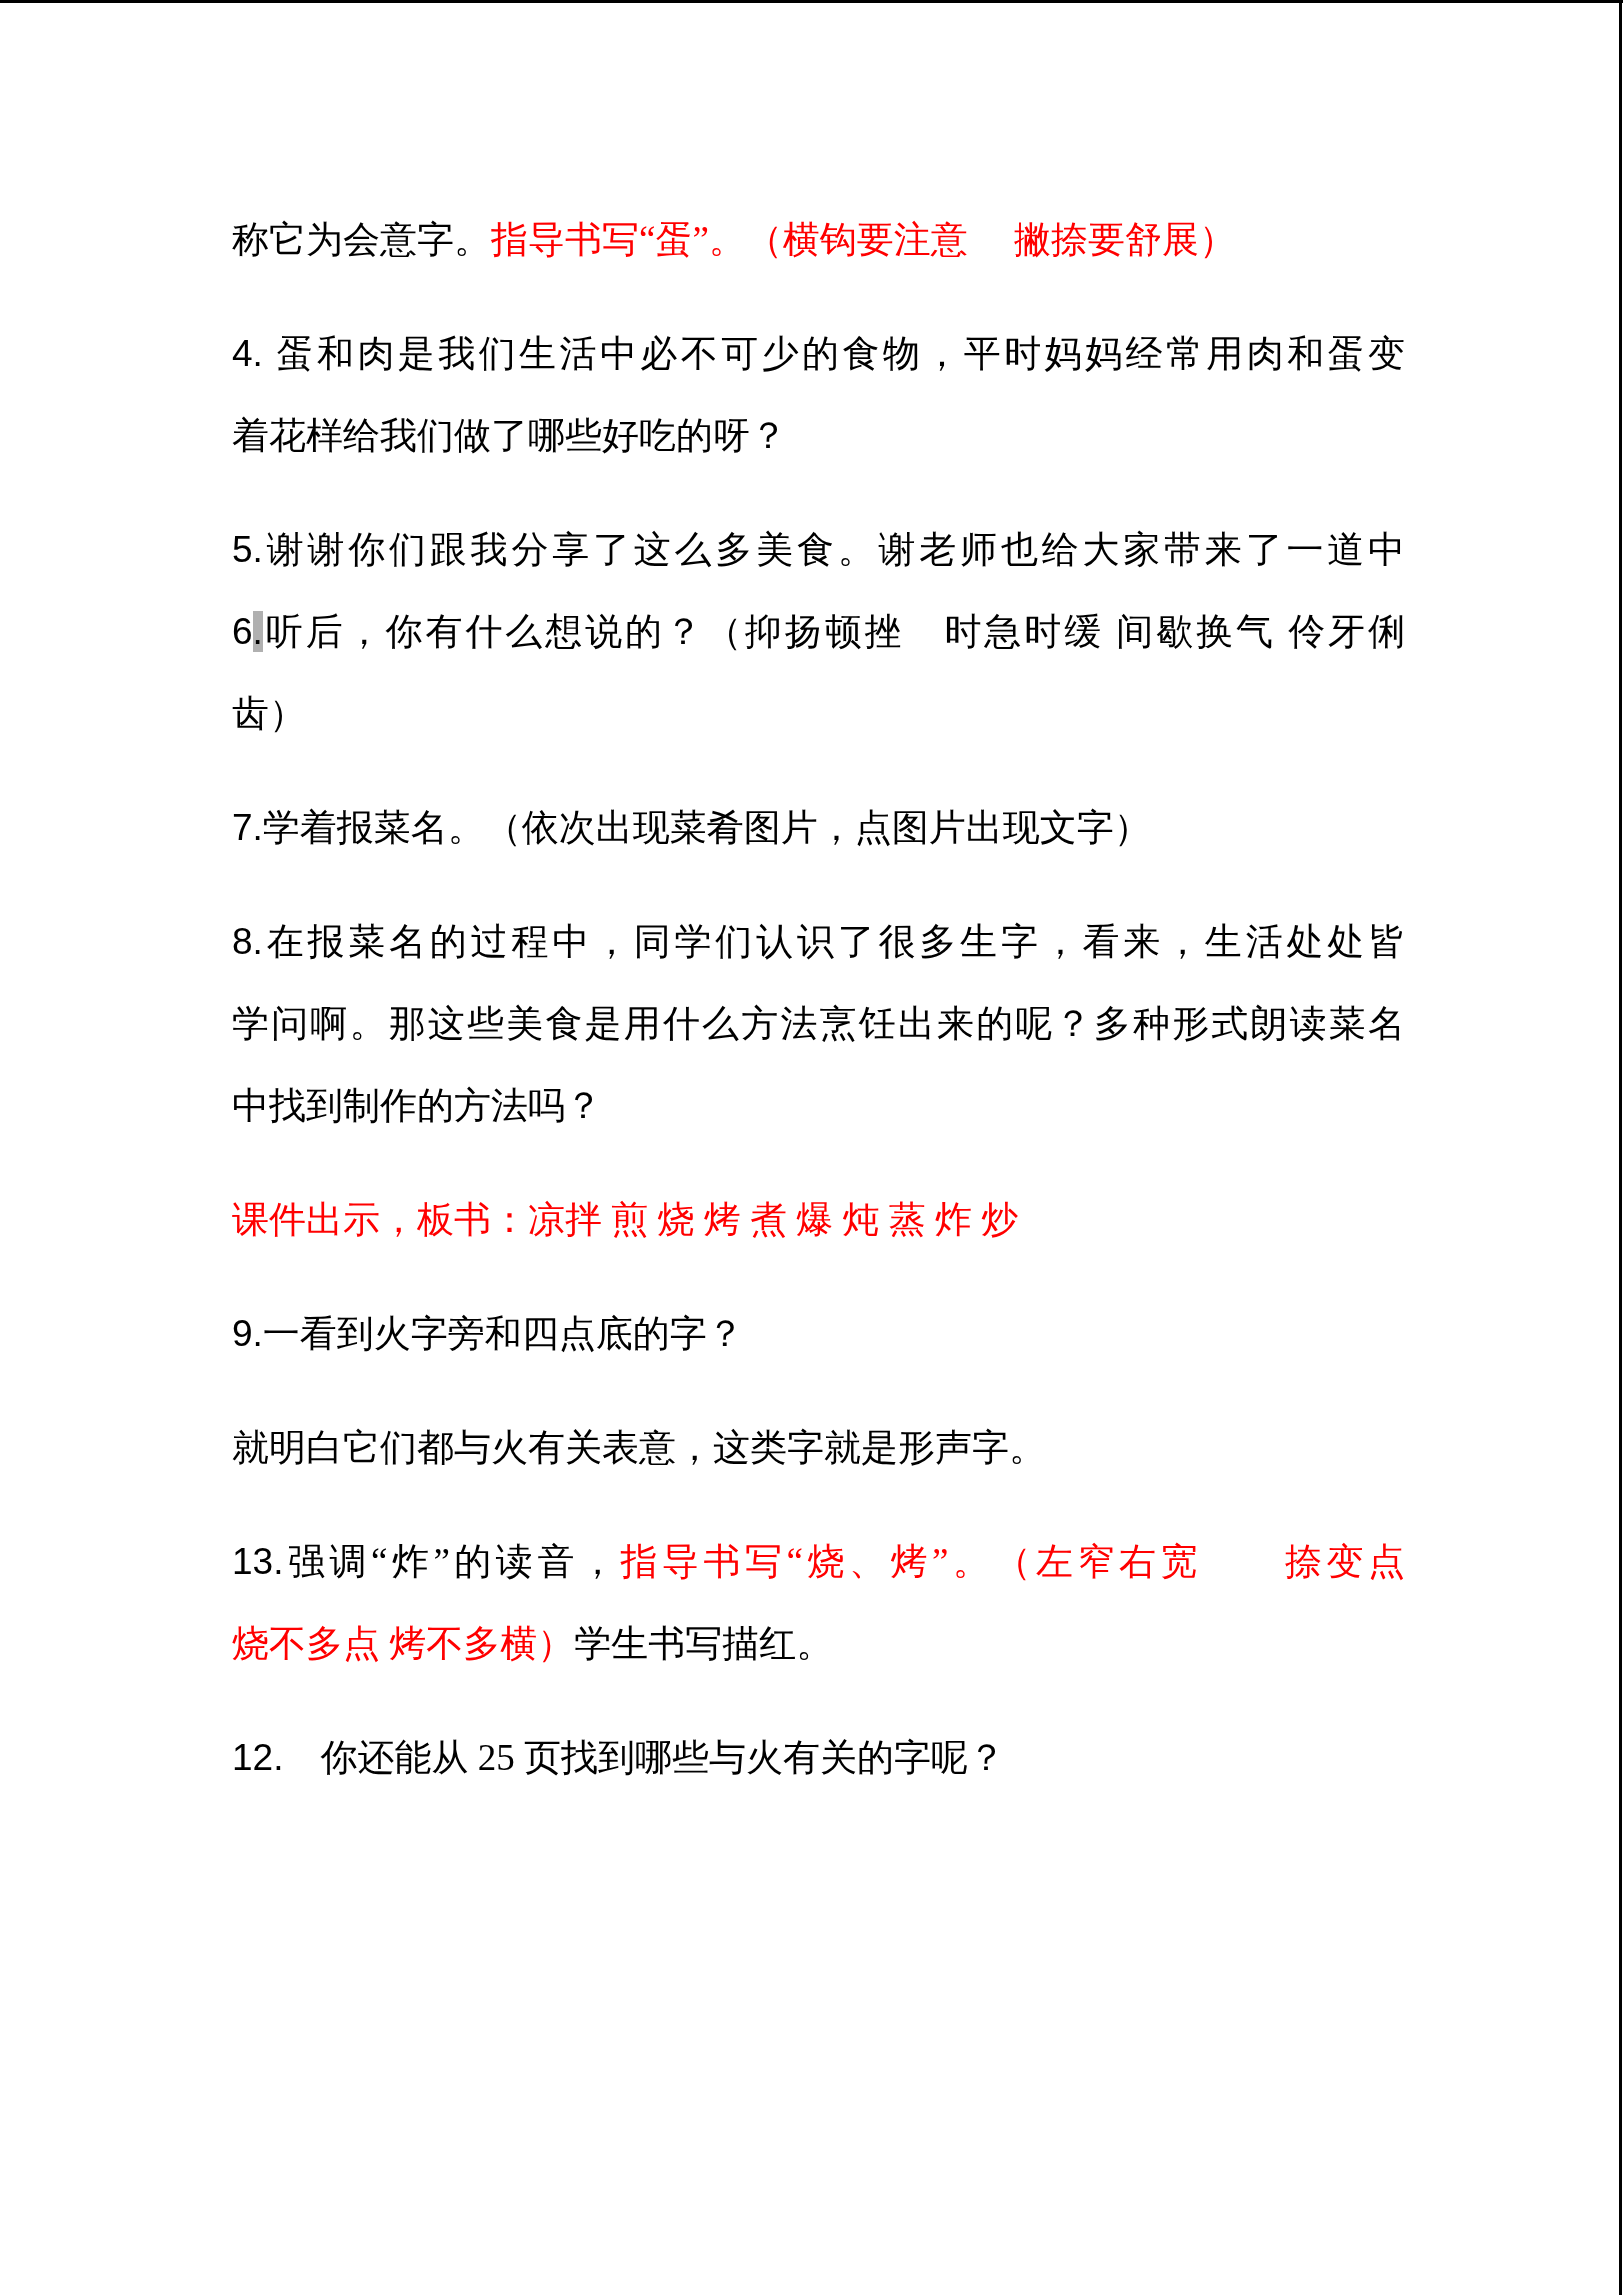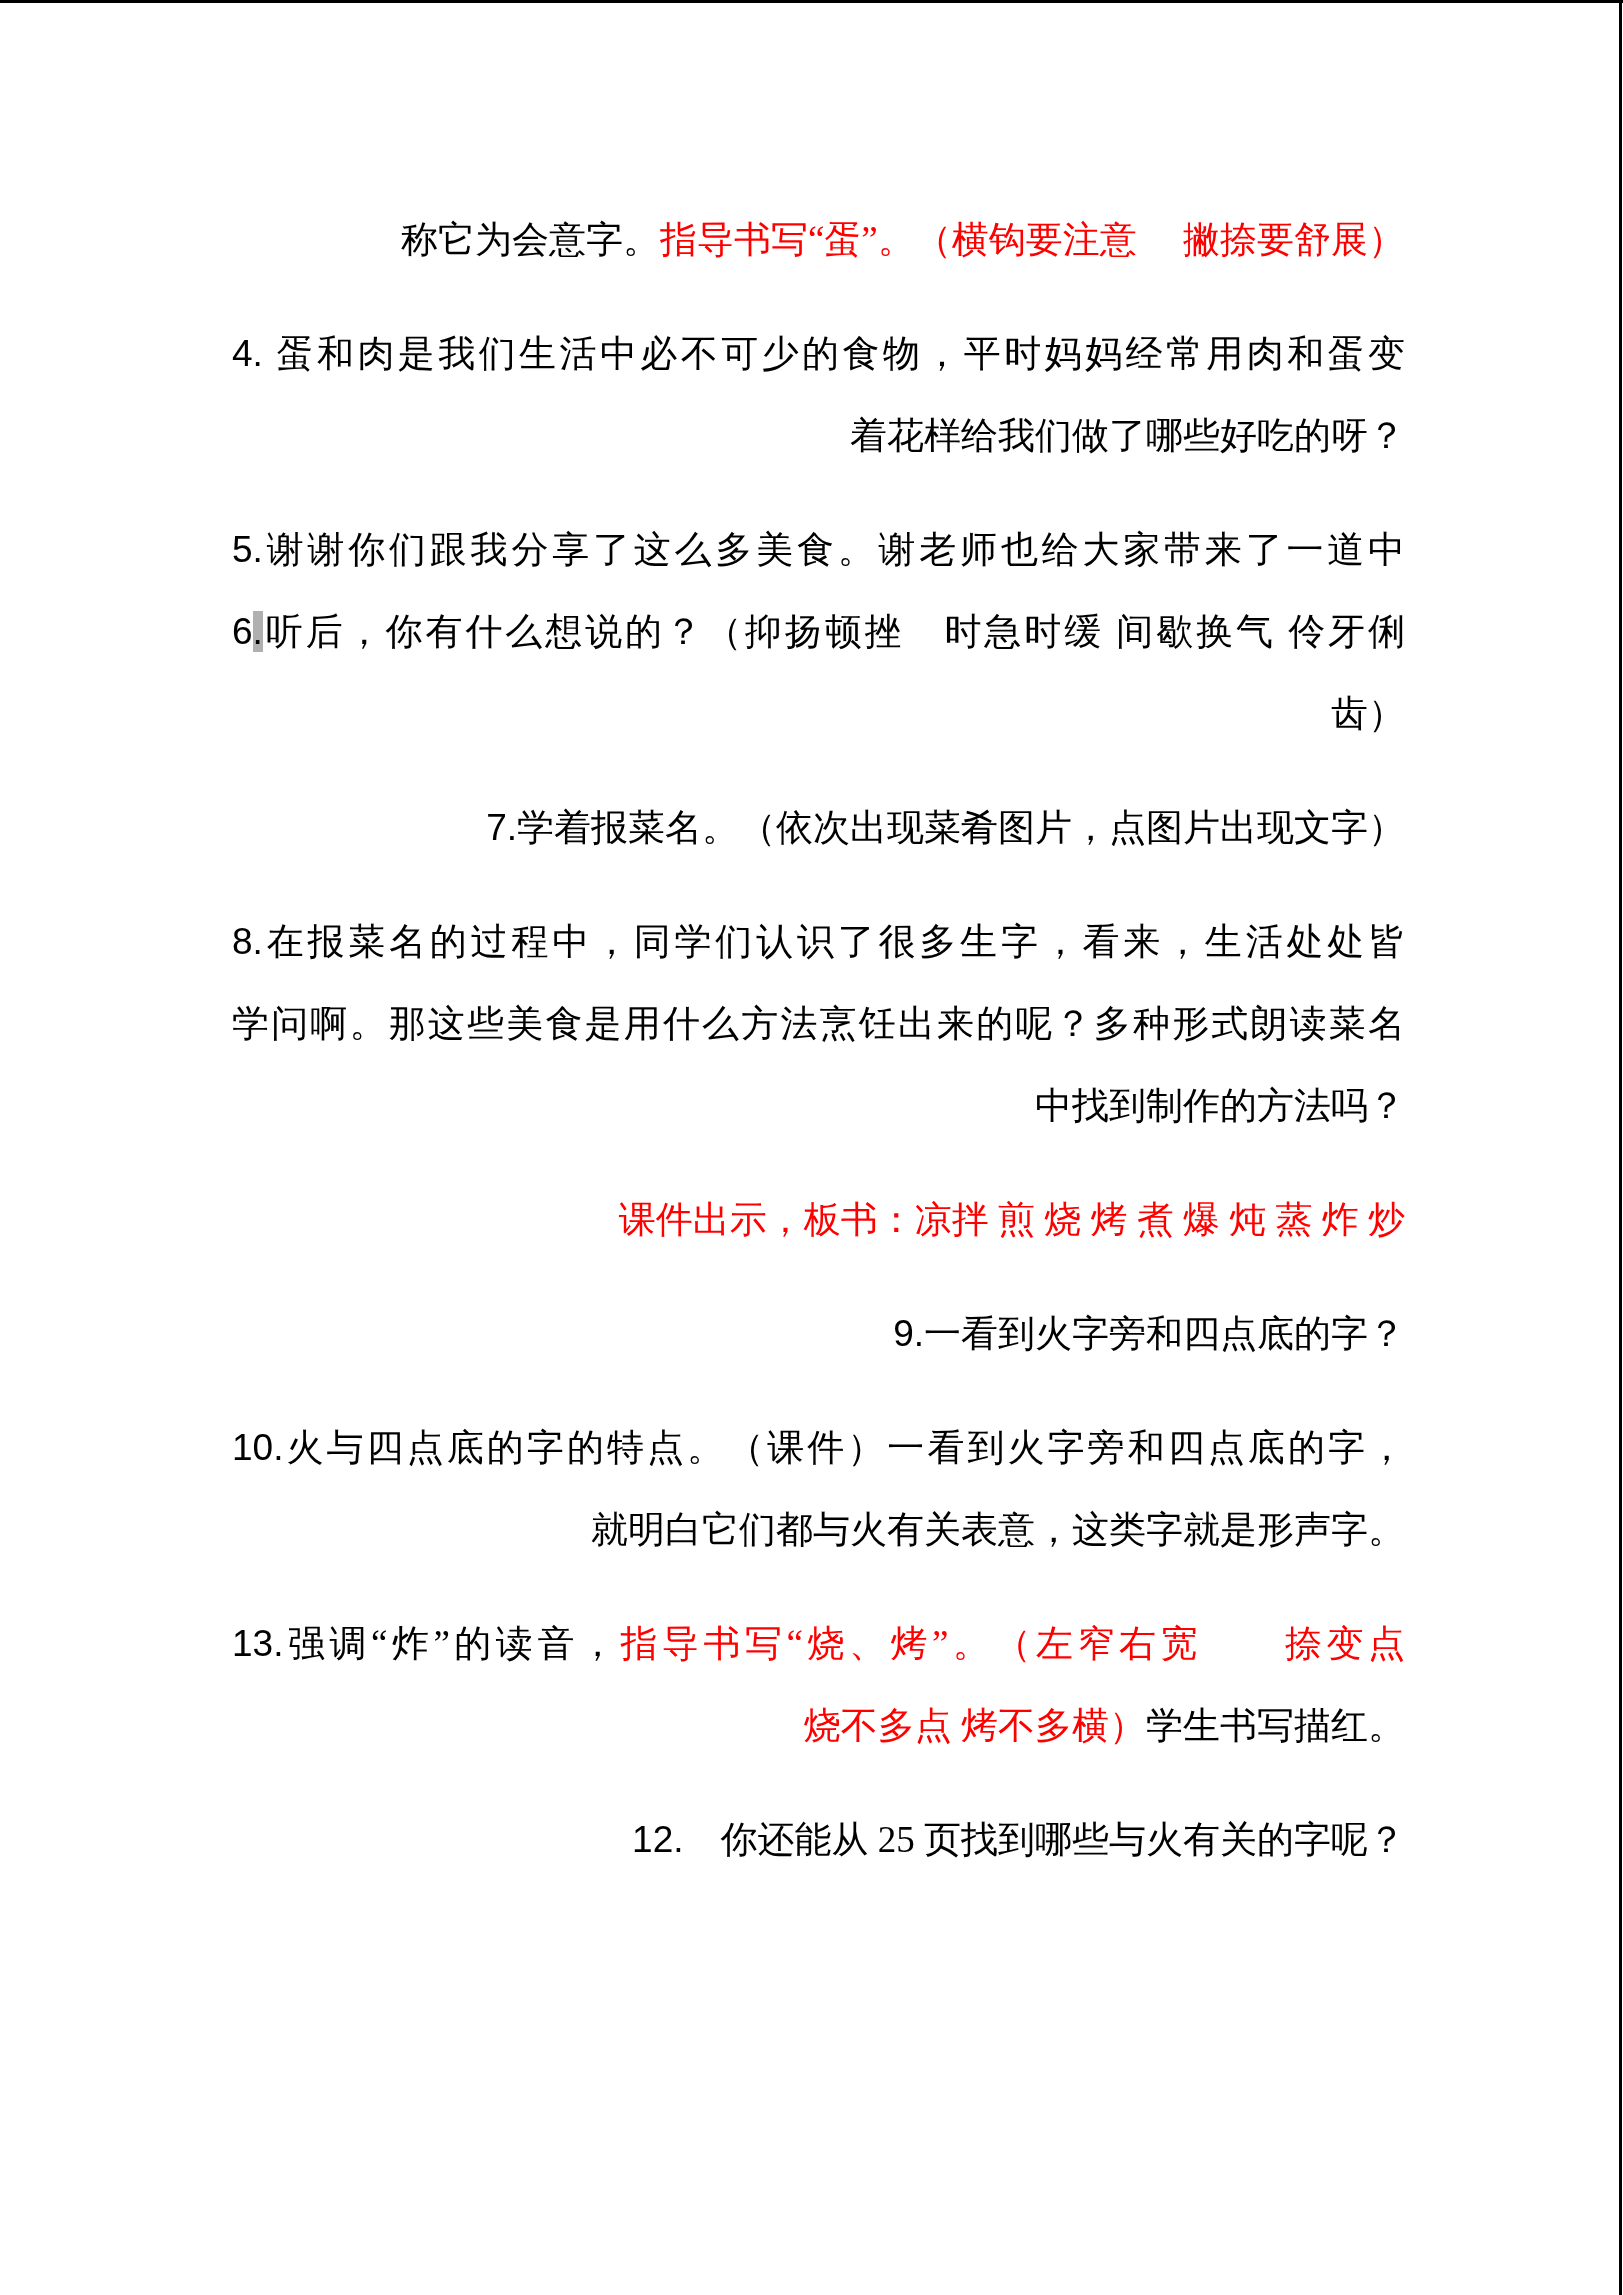--- a/index.html
+++ b/index.html
@@ -32,21 +32,21 @@
     position: absolute;
     left: 232px;
     top: 199px;
     width: 1173px;
   }
   .line {
     font-size: 37px;
     line-height: 82px;
     color: var(--text, #000000);
     white-space: nowrap;
-    text-align: right;
+    text-align: left;
   }
   .line.justify {
     white-space: normal;
     text-align: justify;
     text-align-last: justify;
   }
   .line.para-end {
     margin-bottom: 32px;
   }
   .red {
@@ -71,19 +71,18 @@
     <div class="line para-end"><span class="">着花样给我们做了哪些好吃的呀？</span></div>
     <div class="line justify"><span class="sans">5.</span><span class="">谢谢你们跟我分享了这么多美食。谢老师也给大家带来了一道中</span></div>
     <div class="line justify"><span class="sans">6</span><span class="sans hl">.</span><span class="">听后，你有什么想说的？（抑扬顿挫　时急时缓 间歇换气 伶牙俐</span></div>
     <div class="line para-end"><span class="">齿）</span></div>
     <div class="line para-end"><span class="sans">7.</span><span class="">学着报菜名。（依次出现菜肴图片，点图片出现文字）</span></div>
     <div class="line justify"><span class="sans">8.</span><span class="">在报菜名的过程中，同学们认识了很多生字，看来，生活处处皆</span></div>
     <div class="line justify"><span class="">学问啊。那这些美食是用什么方法烹饪出来的呢？多种形式朗读菜名</span></div>
     <div class="line para-end"><span class="">中找到制作的方法吗？</span></div>
     <div class="line para-end"><span class="red">课件出示，板书：凉拌 煎 烧 烤 煮 爆 炖 蒸 炸 炒</span></div>
     <div class="line para-end"><span class="sans">9.</span><span class="">一看到火字旁和四点底的字？</span></div>
-    <div class="line justify"><span class="sans">10.</span><span class="">火与四点底的字的特点。（课件）一看到火字旁和四点底的字，</span></div>
     <div class="line para-end"><span class="">就明白它们都与火有关表意，这类字就是形声字。</span></div>
     <div class="line justify"><span class="sans">13.</span><span class="">强调“炸”的读音，</span><span class="red">指导书写“烧、烤”。（左窄右宽　　捺变点</span></div>
     <div class="line para-end"><span class="red">烧不多点 烤不多横）</span><span class="">学生书写描红。</span></div>
     <div class="line para-end"><span class="sans">12.</span><span class="">　你还能从 25 页找到哪些与火有关的字呢？</span></div>
   </div>
 
 
 </body></html>

